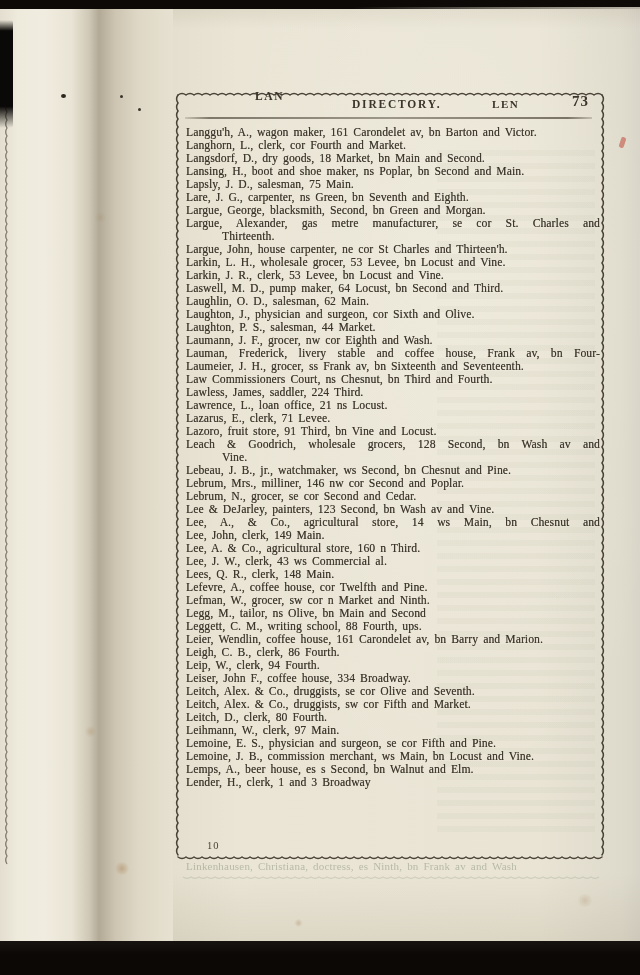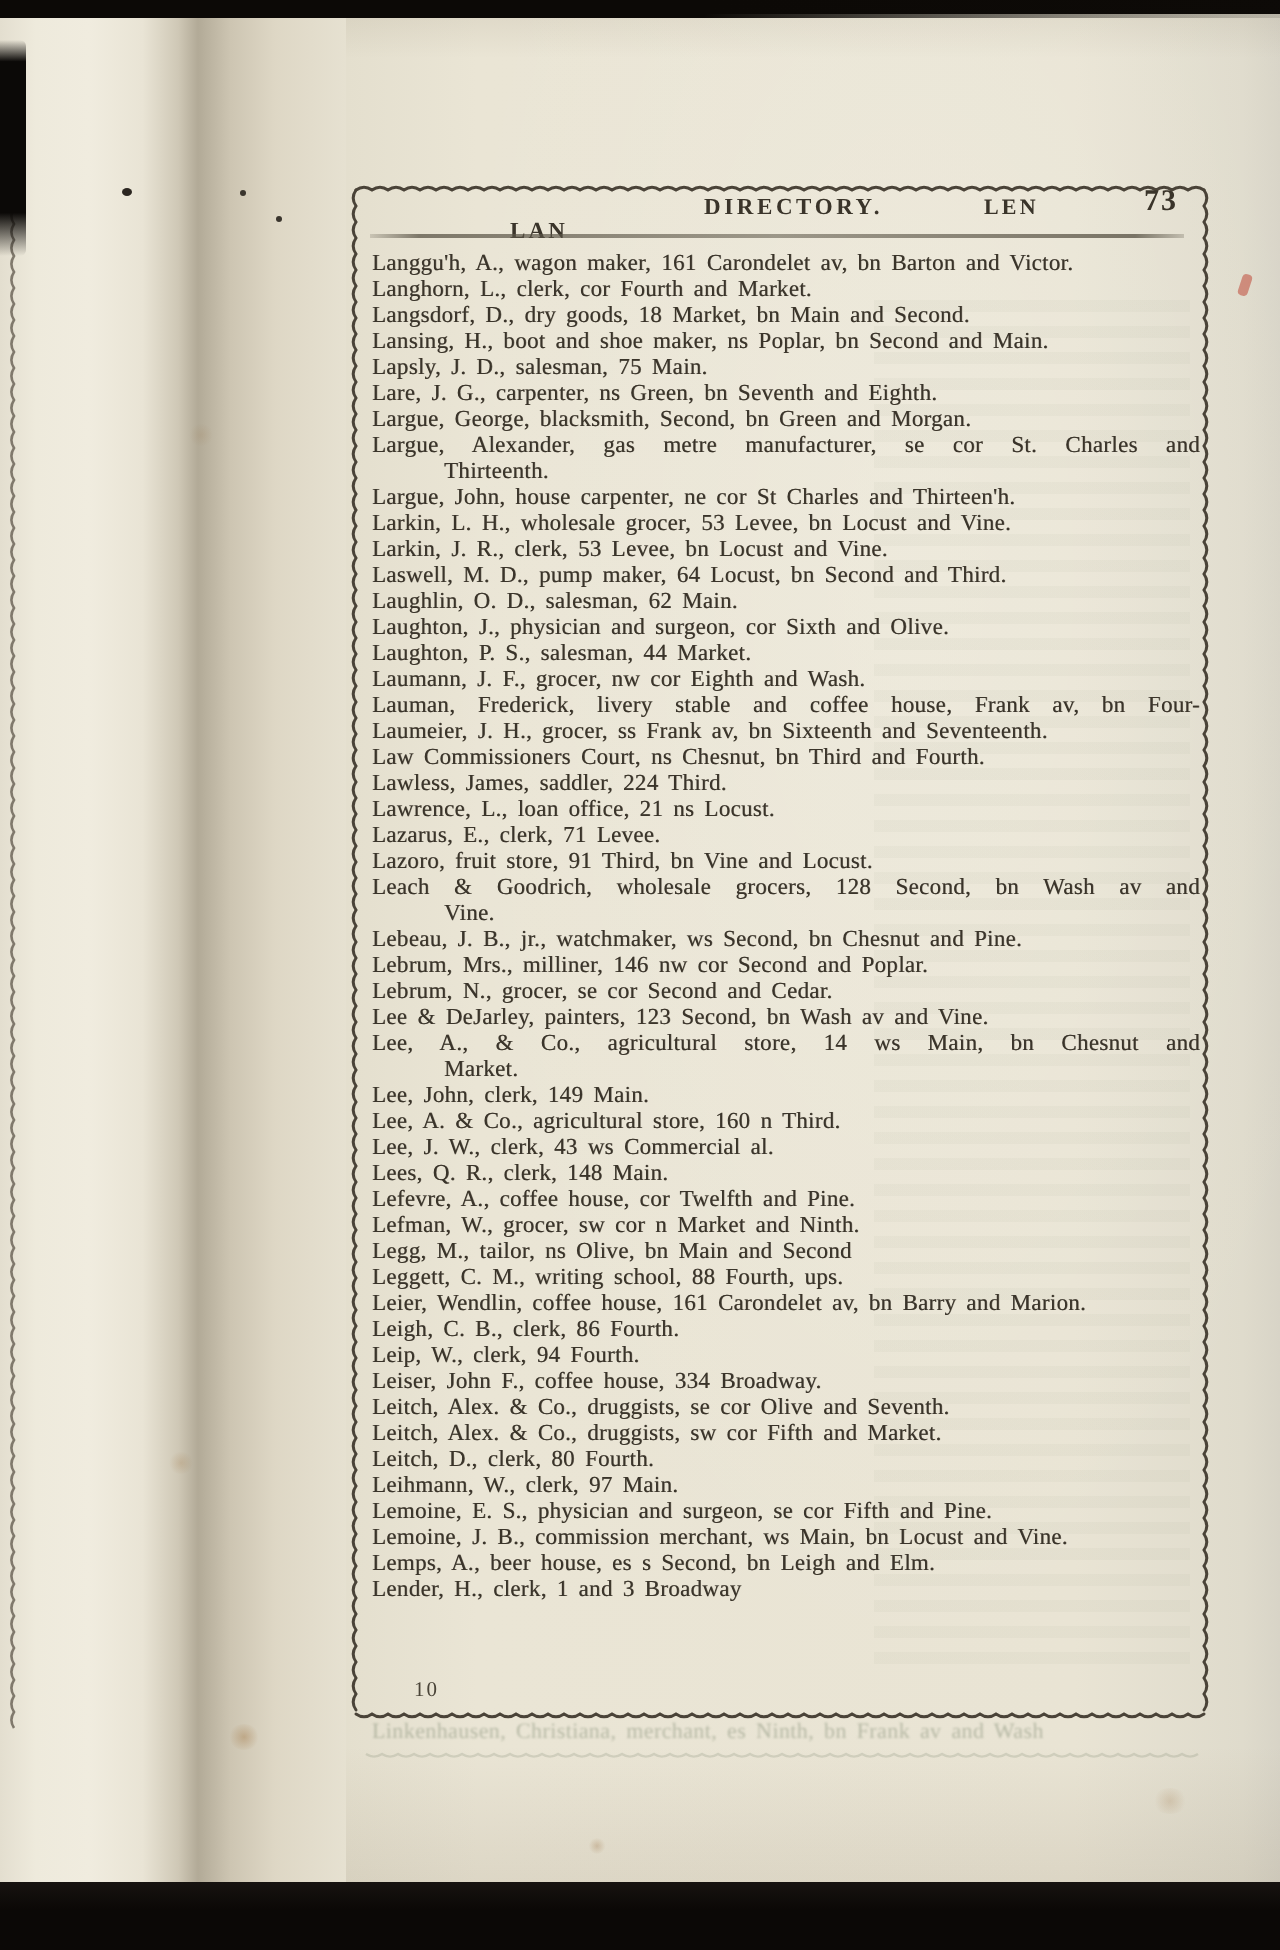--- a/index.html
+++ b/index.html
@@ -40,21 +40,21 @@
   #frame{left:175px;top:90px;width:430px;height:772px}
   #overlays{left:0;top:0;width:640px;height:975px}
   .wv{fill:none;stroke:#4a4338;stroke-width:1.5px;stroke-linecap:round}
   .wv2{fill:none;stroke:#5d564a;stroke-width:1.3px;opacity:.75}
   .wvghost{fill:none;stroke:#8f9681;stroke-width:1.2px;opacity:.28}
 
   
   .textblock{position:absolute;left:175px;top:90px;width:430px;height:772px;color:#3a342a}
   .header{position:absolute;left:0;top:0;width:100%;height:28px}
   .header span{position:absolute;font-weight:bold}
-  .h-left{left:80px;top:20px;font-size:11.5px;letter-spacing:1.6px}
+  .h-left{left:80px;top:0;font-size:11.5px;letter-spacing:1.6px}
   .h-center{left:177px;top:8px;font-size:11.5px;letter-spacing:1.8px}
   .h-right{left:317px;top:8px;font-size:11px;letter-spacing:1.6px}
   .h-num{left:397px;top:3px;font-size:15px;letter-spacing:1px}
   .rule{position:absolute;left:10px;top:27px;width:407px;height:2px;
     background:linear-gradient(90deg,rgba(90,84,70,.2),rgba(90,84,70,.75) 6%,rgba(90,84,70,.55) 50%,rgba(90,84,70,.78) 94%,rgba(90,84,70,.25))}
 
   .entries{position:absolute;left:11px;top:36px;width:414px;
     font-size:11.5px;line-height:13px;letter-spacing:.15px;word-spacing:2px;
     text-shadow:.25px 0 0 rgba(58,52,42,.6)}
   .entry{margin:0}
@@ -192,21 +192,20 @@
           <div class="line">Lebrum, Mrs., milliner, 146 nw cor Second and Poplar.</div>
         </div>
         <div class="entry">
           <div class="line">Lebrum, N., grocer, se cor Second and Cedar.</div>
         </div>
         <div class="entry">
           <div class="line">Lee &amp; DeJarley, painters, 123 Second, bn Wash av and Vine.</div>
         </div>
         <div class="entry">
           <div class="line just">Lee, A., &amp; Co., agricultural store, 14 ws Main, bn Chesnut and</div>
-          <div class="line cont">Market.</div>
         </div>
         <div class="entry">
           <div class="line">Lee, John, clerk, 149 Main.</div>
         </div>
         <div class="entry">
           <div class="line">Lee, A. &amp; Co., agricultural store, 160 n Third.</div>
         </div>
         <div class="entry">
           <div class="line">Lee, J. W., clerk, 43 ws Commercial al.</div>
         </div>
@@ -249,30 +248,30 @@
         <div class="entry">
           <div class="line">Leihmann, W., clerk, 97 Main.</div>
         </div>
         <div class="entry">
           <div class="line">Lemoine, E. S., physician and surgeon, se cor Fifth and Pine.</div>
         </div>
         <div class="entry">
           <div class="line">Lemoine, J. B., commission merchant, ws Main, bn Locust and Vine.</div>
         </div>
         <div class="entry">
-          <div class="line">Lemps, A., beer house, es s Second, bn Leigh and Elm.</div>
+          <div class="line">Lemps, A., beer house, es s Second, bn Walnut and Elm.</div>
         </div>
         <div class="entry">
           <div class="line">Lender, H., clerk, 1 and 3 Broadway</div>
         </div>
       </div>
     <div class="sig">10</div>
   </div>
 
-  <div class="ghostline">Linkenhausen, Christiana, merchant, es Ninth, bn Frank av and Wash</div>
+  <div class="ghostline">Linkenhausen, Christiana, doctress, es Ninth, bn Frank av and Wash</div>
 
   <div class="spot fox1"></div>
   <div class="spot fox2"></div>
   <div class="spot fox3"></div>
   <div class="spot fox4"></div>
   <div class="spot fox5"></div>
   <div class="spot redmark"></div>
   <div class="spot dot1"></div>
   <div class="spot dot2"></div>
   <div class="spot dot3"></div>

